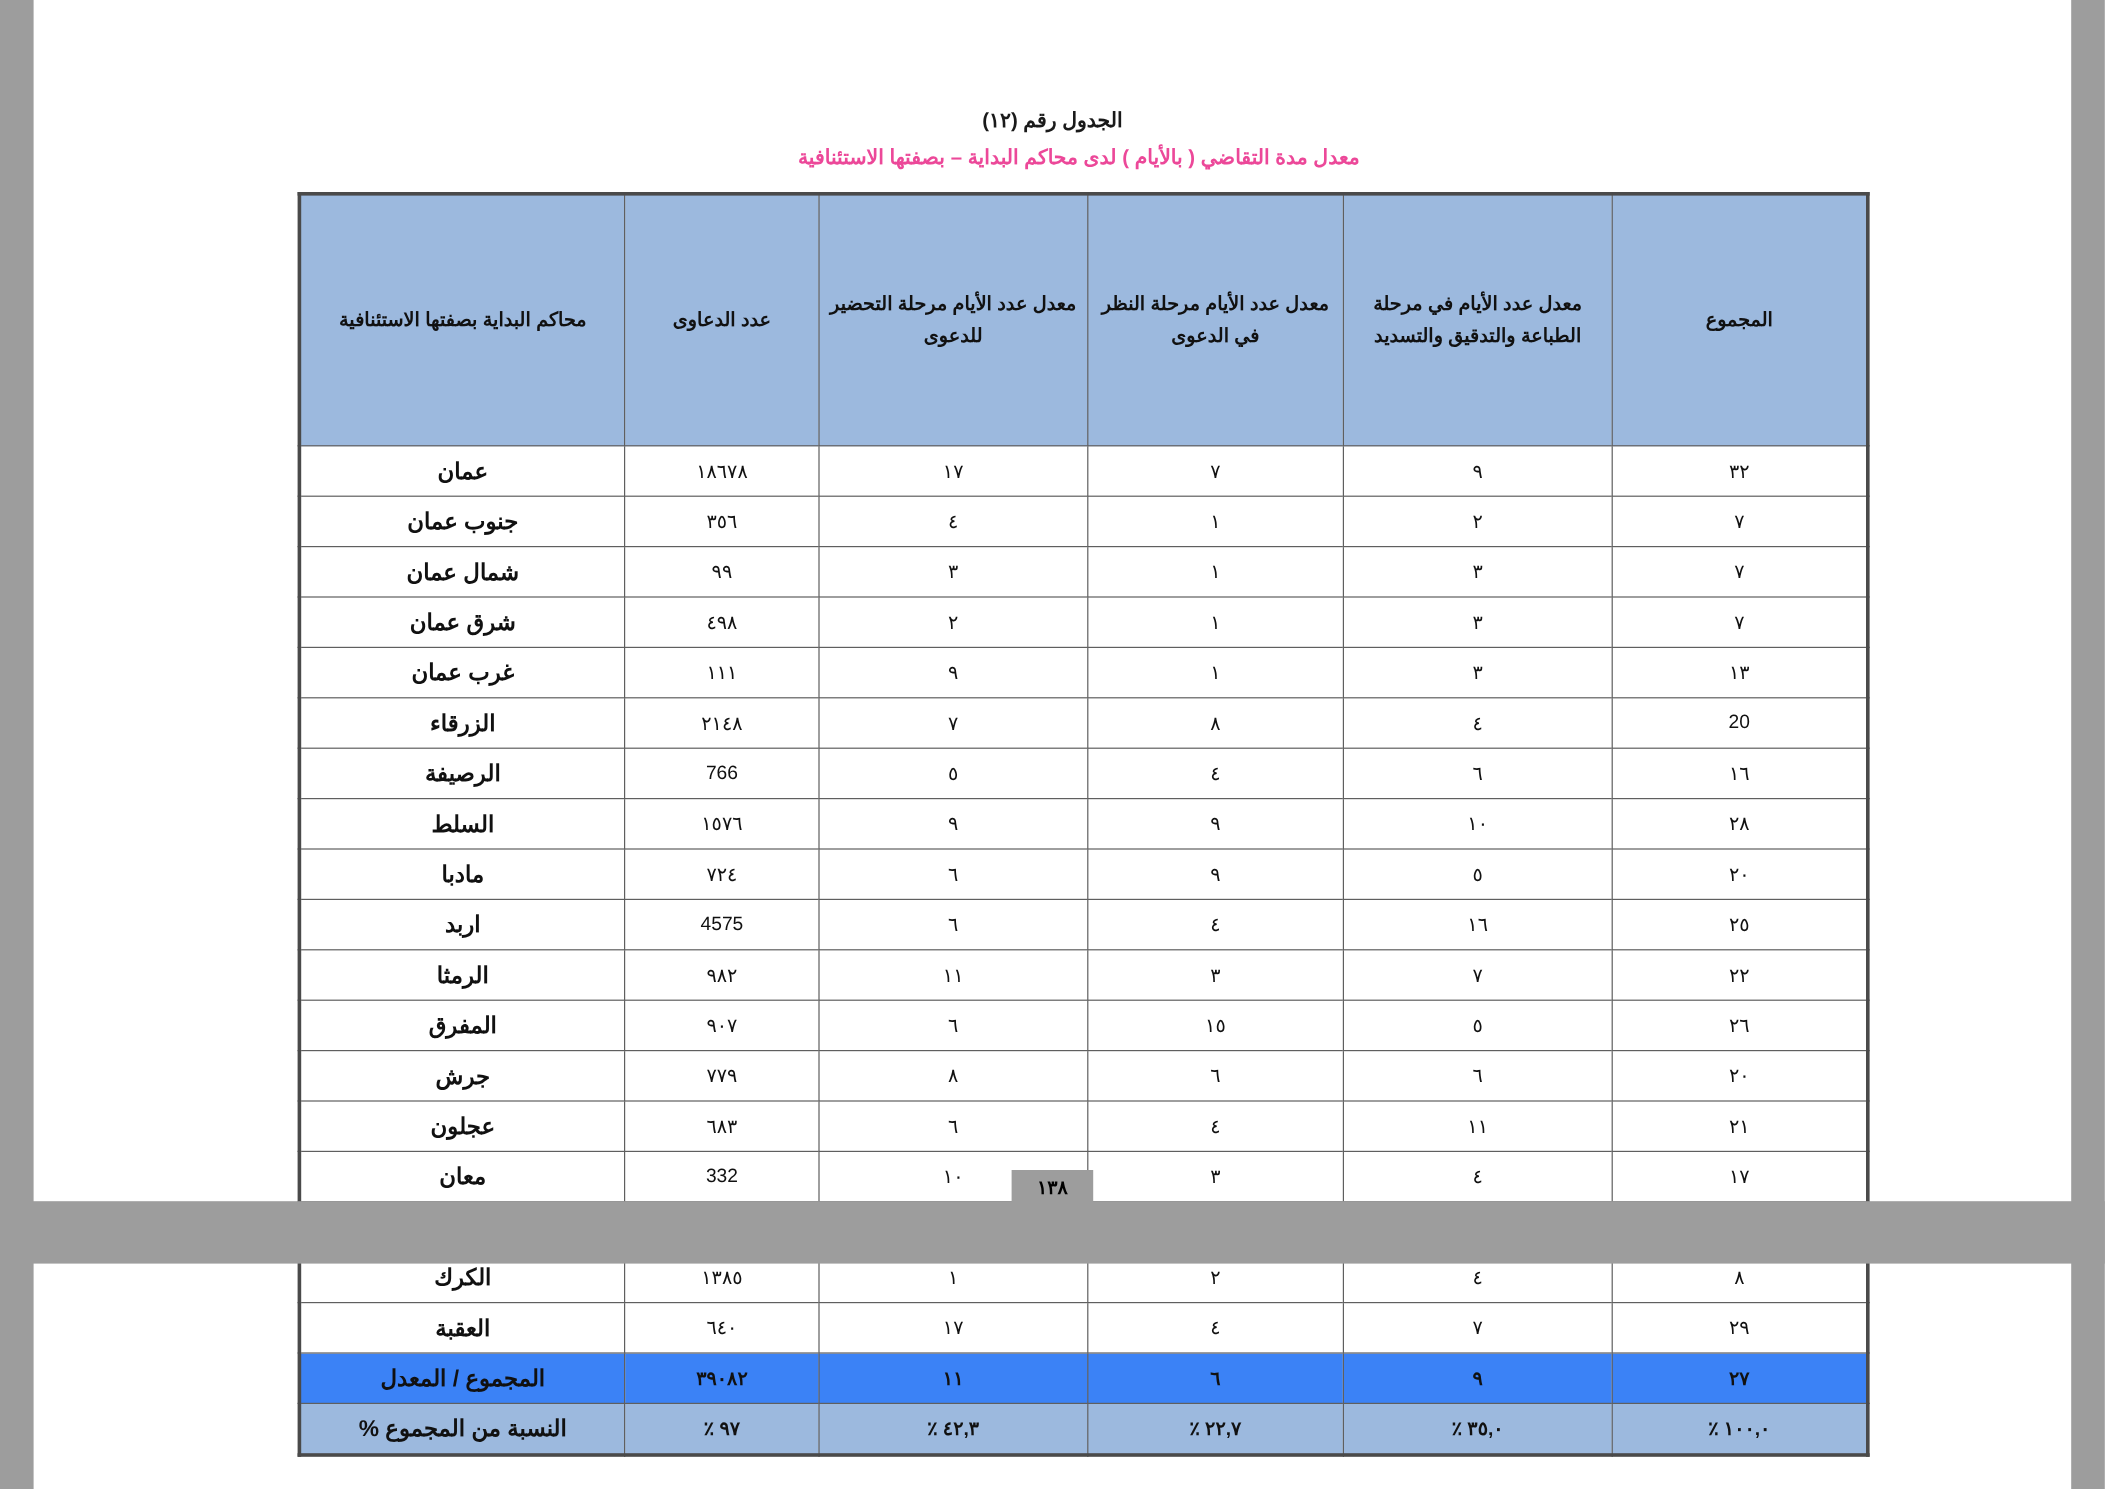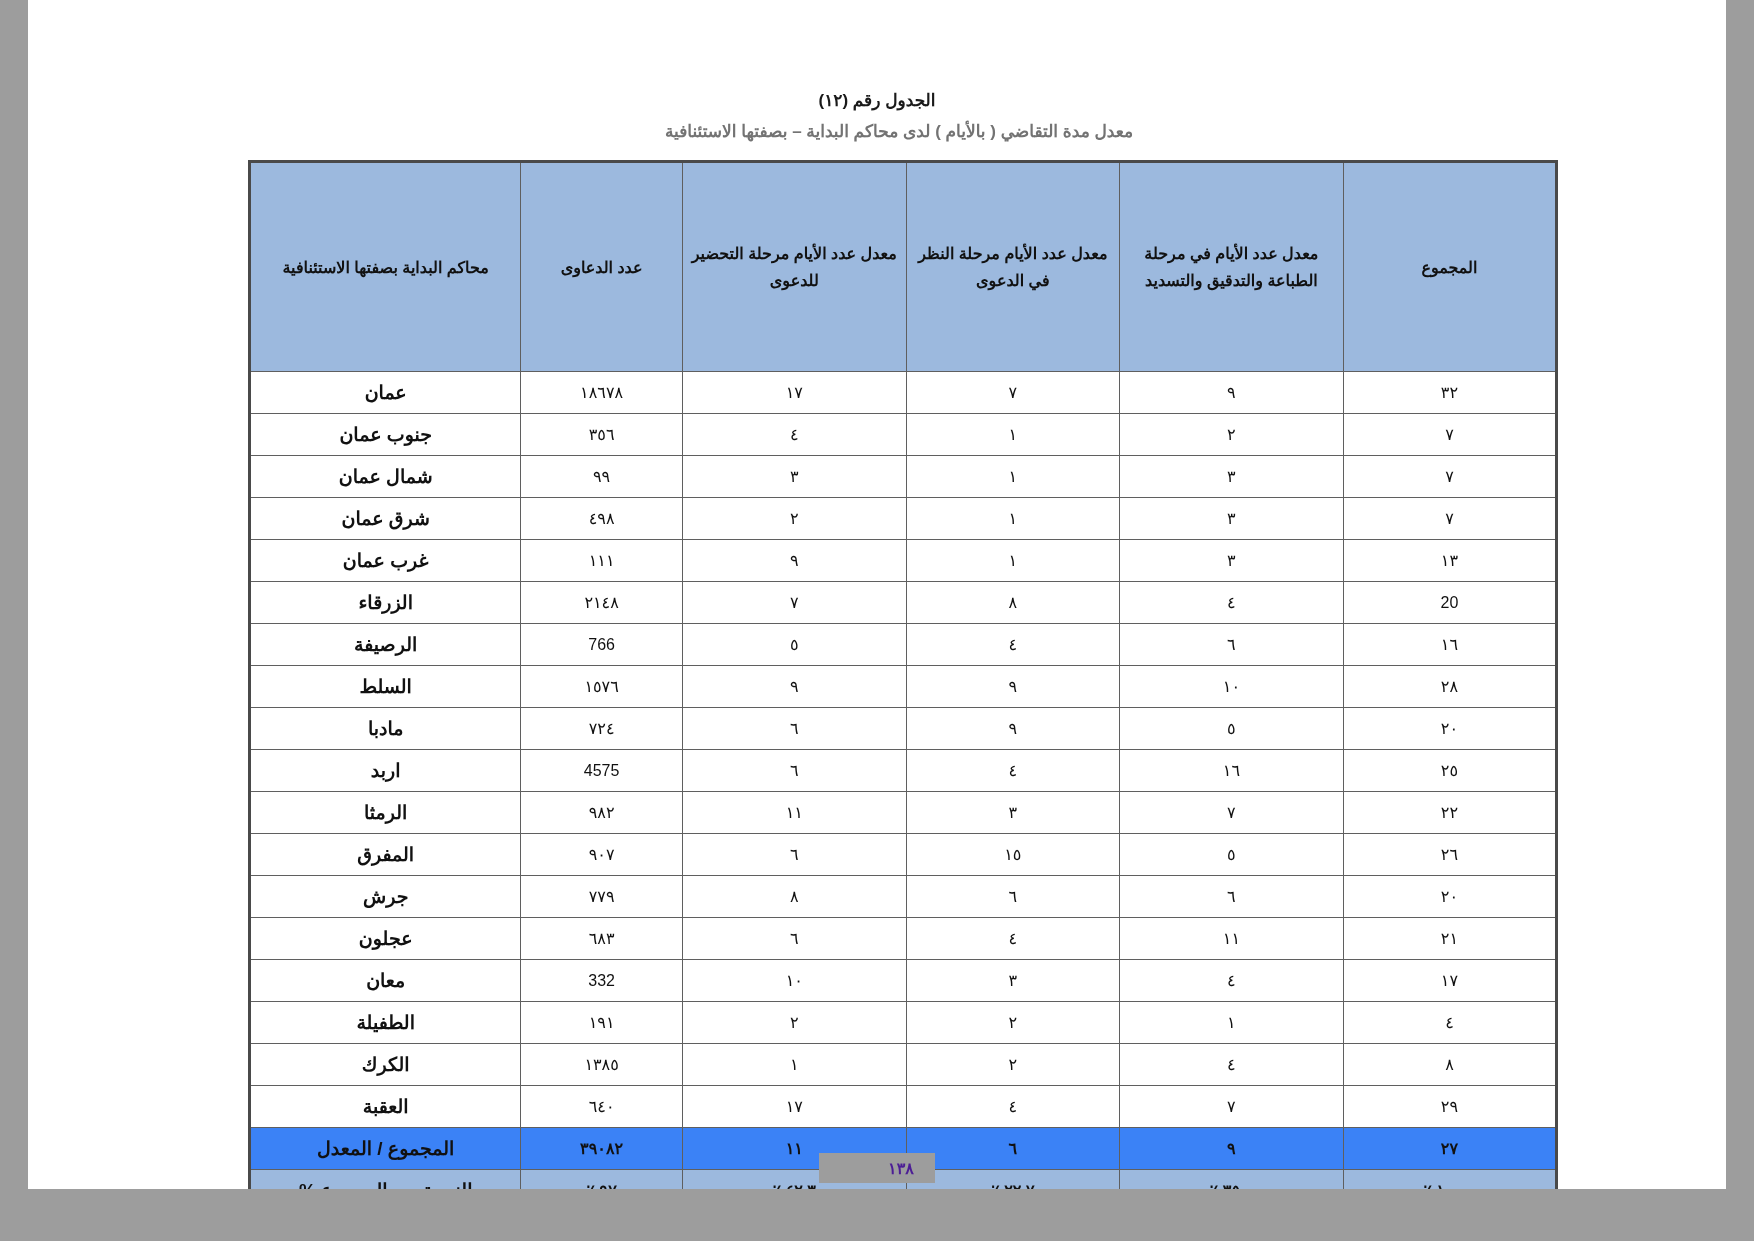--- a/index.html
+++ b/index.html
@@ -11,21 +11,21 @@
     width: 1754px;
     height: 1241px;
     font-family: "Liberation Sans", sans-serif;
     position: relative;
     overflow: hidden;
   }
   .page {
     position: absolute;
     left: 0; top: 0;
     width: 1754px;
-    height: 1241px;
+    height: 1053px;
     background: #ffffff;
     box-sizing: border-box;
   }
   
   .margin-left, .margin-right {
     position: absolute;
     top: 0;
     width: 28px;
     height: 1241px;
     background: #9d9d9d;
@@ -51,21 +51,21 @@
   }
   .title-line1 {
     font-size: 17px;
     font-weight: bold;
     color: #1a1a1a;
     line-height: 26px;
   }
   .title-line2 {
     font-size: 17px;
     font-weight: bold;
-    color: #737373;
+    color: #ec4899;
     line-height: 28px;
     margin-top: 4px;
     padding-left: 44px;
   }
 
   table.data-table {
     position: absolute;
     top: 160px;
     left: 248px;
     width: 1310px;
@@ -114,32 +114,31 @@
   .col-print     { width: 208px; }
   .col-review    { width: 198px; }
   .col-prep      { width: 208px; }
   .col-cases     { width: 150px; }
   .col-court     { width: 252px; }
 
   .page-number {
     position: absolute;
     left: 50%;
     transform: translateX(-50%);
-    bottom: 58px;
+    bottom: 48px;
     width: 68px;
     height: 30px;
     background: #9d9d9d;
-    color: #4c1d95;
+    color: #000000;
     font-size: 16px;
     font-weight: bold;
     display: flex;
     align-items: center;
     justify-content: center;
     letter-spacing: 1px;
-    padding-left: 48px;
   }
 </style>
 </head>
 <body>
 
 <div class="page">
 
   <div class="margin-left"></div>
   <div class="margin-right"></div>
 

